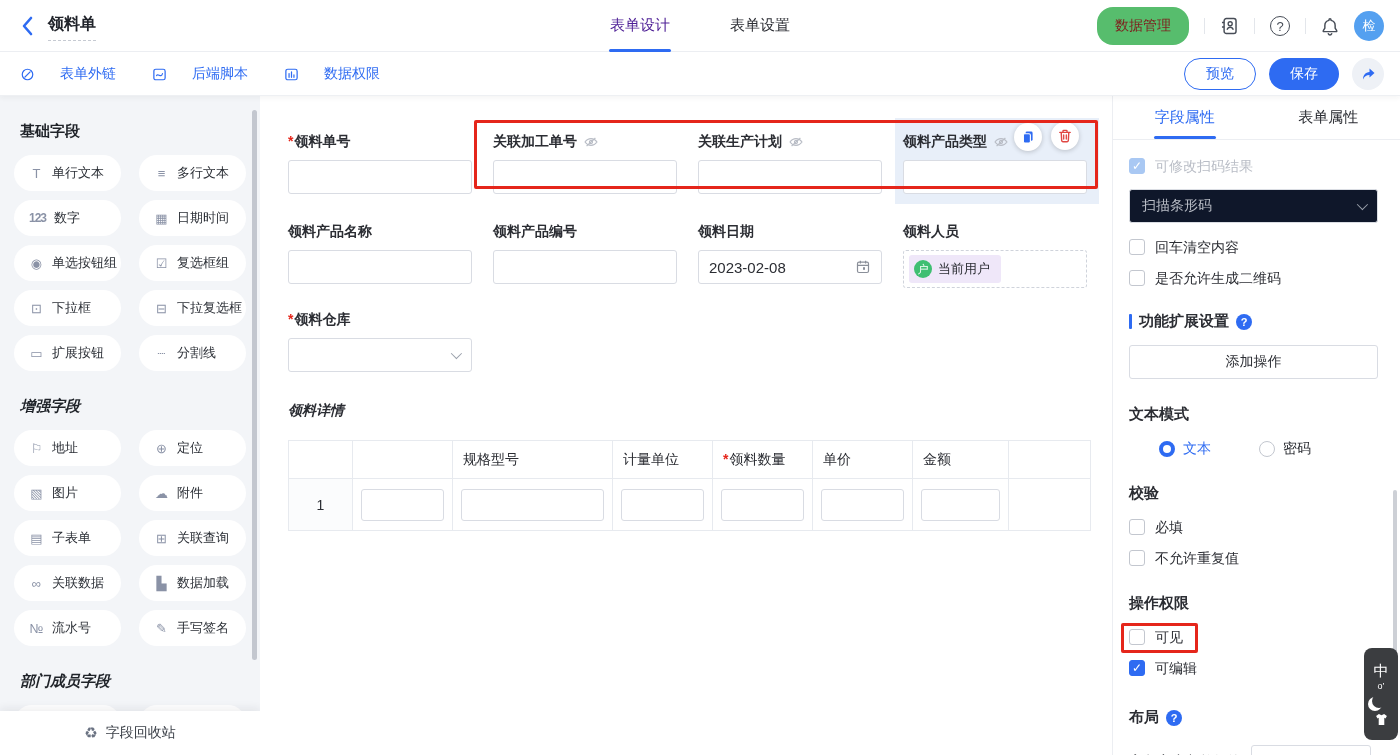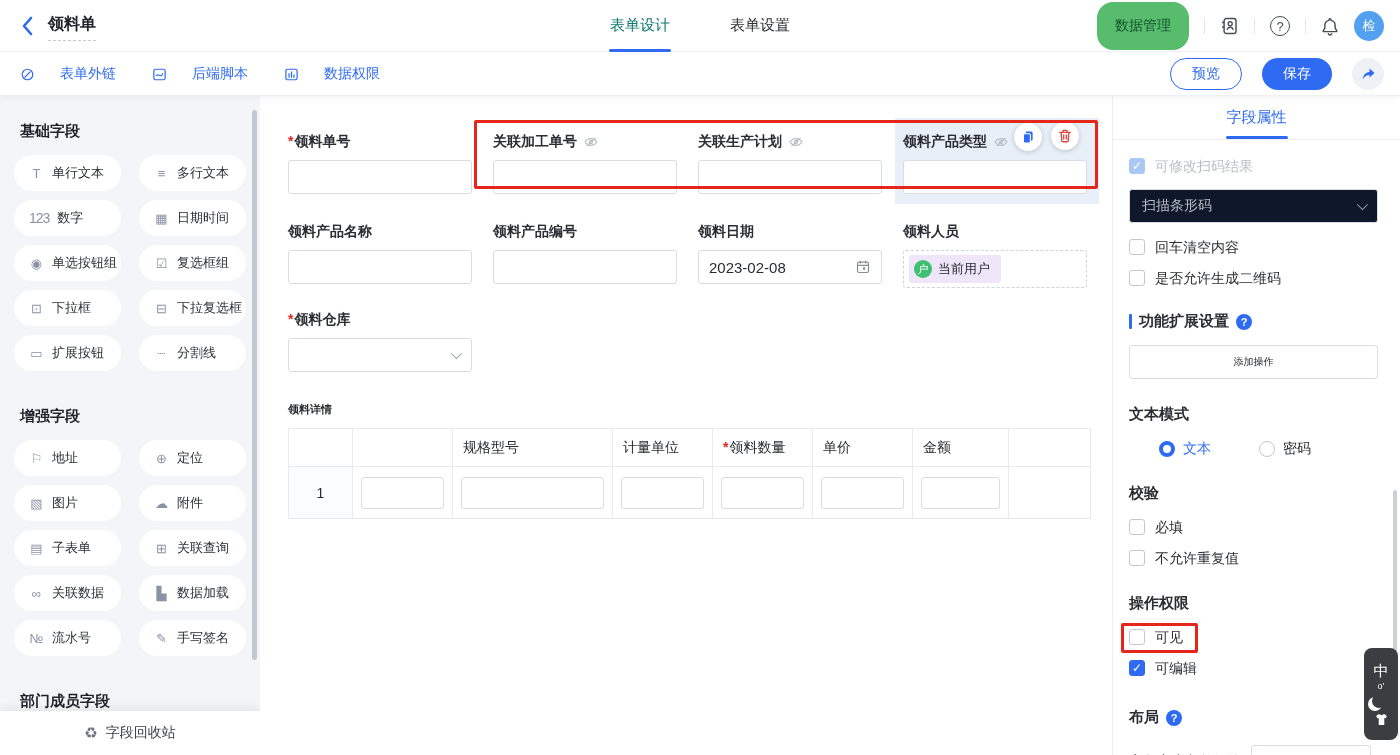--- a/index.html
+++ b/index.html
@@ -9,47 +9,47 @@
     background:#fff; color:#2b2d33; position:relative; overflow:hidden;
   }
   svg { display:block; }
 
   
   .header { position:absolute; top:0; left:0; width:1400px; height:52px; background:#fff; border-bottom:1px solid #eceef2; z-index:20; }
   .back-btn { position:absolute; left:20px; top:16px; cursor:pointer; }
   .hd-title { position:absolute; left:48px; top:14px; font-size:16px; font-weight:700; color:#20232a; padding-bottom:5px; border-bottom:1px dashed #c6cad2; cursor:text; }
   .hd-tabs { position:absolute; left:50%; transform:translateX(-50%); top:0; height:52px; display:flex; gap:60px; }
   .hd-tab { line-height:50px; font-size:15px; color:#2b2d33; cursor:pointer; position:relative; }
-  .hd-tab.active { color:#0f766e; }
+  .hd-tab.active { color:#4c1d95; }
   .hd-tab.active::after { content:""; position:absolute; bottom:0; left:50%; transform:translateX(-50%); width:62px; height:3px; border-radius:2px; background:#2e6bf2; }
   .hd-right { position:absolute; right:16px; top:0; height:52px; display:flex; align-items:center; gap:15px; }
-  .btn-green { height:48px; padding:0 18px; background:#57bd6d; border:none; border-radius:16px; color:#14532d; font-size:14px; cursor:pointer; font-family:inherit; }
+  .btn-green { height:38px; padding:0 18px; background:#57bd6d; border:none; border-radius:16px; color:#7f1d1d; font-size:14px; cursor:pointer; font-family:inherit; }
   .vdiv { width:1px; height:16px; background:#e3e6eb; }
   .hd-icon { cursor:pointer; display:flex; align-items:center; justify-content:center; }
   .help-circle { width:20px; height:20px; border:1.5px solid #474d57; border-radius:50%; color:#474d57; font-size:13px; display:flex; align-items:center; justify-content:center; }
   .avatar { width:30px; height:30px; border-radius:50%; background:#54a0f0; color:#fff; font-size:13px; display:flex; align-items:center; justify-content:center; cursor:pointer; }
 
   
   .toolbar { position:absolute; top:52px; left:0; width:1400px; height:44px; background:#fff; border-bottom:1px solid #eef0f3; box-shadow:0 2px 5px rgba(31,35,41,.05); z-index:19; }
   .tb-links { position:absolute; left:20px; top:0; height:44px; display:flex; align-items:center; gap:36px; }
   .tlink { display:flex; align-items:center; gap:25px; color:#2e6bf2; font-size:14px; cursor:pointer; }
-  .tb-right { position:absolute; right:16px; top:6px; display:flex; align-items:center; gap:20px; }
+  .tb-right { position:absolute; right:16px; top:6px; display:flex; align-items:center; gap:13px; }
   .btn-outline { height:32px; padding:0 21px; border:1px solid #2e6bf2; background:#fff; color:#2e6bf2; font-size:14px; border-radius:16px; cursor:pointer; font-family:inherit; }
   .btn-primary { height:32px; padding:0 21px; border:none; background:#2e6bf2; color:#fff; font-size:14px; border-radius:16px; cursor:pointer; font-family:inherit; }
   .btn-share { width:32px; height:32px; border-radius:50%; background:#eef1f6; display:flex; align-items:center; justify-content:center; cursor:pointer; }
 
   
   .sidebar { position:absolute; top:96px; left:0; width:260px; bottom:0; background:#f3f5f8; overflow:hidden; }
   .sb-inner { padding:20px 14px 0 14px; }
   .sb-title { font-size:15px; font-weight:700; color:#1f2329; margin:6px 0 14px 6px; }
-  .sb-title.mt { margin-top:36px; }
+  .sb-title.mt { margin-top:26px;font-style:italic; }
   .pill-grid { display:grid; grid-template-columns:1fr 1fr; gap:9px 18px; }
   .pill { height:36px; background:#fff; border-radius:18px; display:flex; align-items:center; gap:8px; padding-left:15px; font-size:13px; color:#2b2f36; cursor:grab; }
   .picon { color:#8a92a6; font-size:13px; min-width:15px; text-align:center; }
-  .picon.sm { font-size:14px; letter-spacing:-1px; }
+  .picon.sm { font-size:12px; letter-spacing:-1px;font-weight:bold; }
   .recycle-bar { position:absolute; left:0; bottom:0; width:260px; height:44px; background:#fff; box-shadow:0 -3px 8px rgba(31,35,41,.07); display:flex; align-items:center; justify-content:center; gap:8px; font-size:14px; color:#3a3f47; cursor:pointer; z-index:5; }
   .recycle-ic { color:#6a7282; font-size:15px; }
   .sb-scroll { position:absolute; right:3px; top:14px; width:5px; height:550px; border-radius:3px; background:#c3c7cf; }
 
   
   .canvas { position:absolute; top:96px; left:260px; width:852px; bottom:0; background:#fff; overflow:hidden; }
   .cv-inner { position:relative; padding:36px 0 0 28px; }
   .fgrid { display:grid; grid-template-columns:repeat(4,205px); position:relative; z-index:2; }
   .fgrid.r1 { margin-bottom:28px; }
   .fgrid.r2 { margin-bottom:22px; }
@@ -58,21 +58,21 @@
   .star { color:#e5261b; margin-right:1px; font-weight:700; }
   .finput { width:184px; height:34px; border:1px solid #d9dce3; border-radius:3px; background:#fff; font-family:inherit; font-size:14px; padding:0 10px; color:#2b2d33; outline:none; }
   .datebox { width:184px; height:34px; border:1px solid #d9dce3; border-radius:3px; background:#fff; display:flex; align-items:center; justify-content:space-between; padding:0 10px; font-size:15px; cursor:pointer; }
   .selbox { width:184px; height:34px; border:1px solid #d9dce3; border-radius:3px; background:#fff; display:flex; align-items:center; justify-content:flex-end; padding-right:12px; cursor:pointer; }
   .chev { width:8px; height:8px; border-right:1.5px solid #9aa0ab; border-bottom:1.5px solid #9aa0ab; transform:rotate(45deg) translateY(-2px); }
   .person-box { width:184px; height:38px; border:1px dashed #cfd3db; border-radius:3px; display:flex; align-items:center; padding-left:5px; background:#fff; }
   .user-tag { height:28px; background:#efe7f9; border-radius:3px; display:flex; align-items:center; gap:6px; padding:0 11px 0 5px; font-size:13px; color:#2b2d33; }
   .user-avatar { width:18px; height:18px; border-radius:50%; background:#3fbf72; color:#fff; font-size:11px; display:flex; align-items:center; justify-content:center; }
 
   .wh-row { margin-bottom:30px; position:relative; z-index:2; }
-  .sub-label { height:20px; font-size:11px; font-weight:700; margin-bottom:6px; }
+  .sub-label { height:20px; font-size:14px; font-weight:700; margin-bottom:18px;font-style:italic; }
   .subtable { border-collapse:collapse; margin-bottom:30px; position:relative; z-index:2; background:#fff; }
   .subtable th, .subtable td { border:1px solid #e7eaef; font-weight:400; font-size:14px; color:#2b2d33; text-align:left; }
   .subtable th { height:38px; padding:0 10px; white-space:nowrap; }
   .subtable td { height:52px; padding:0 8px; }
   .td-num { text-align:center !important; background:#fbfcfd; }
   .tinput { width:100%; height:32px; border:1px solid #d9dce3; border-radius:3px; background:#fff; outline:none; font-family:inherit; }
 
   
   .sel-bg { position:absolute; left:635px; top:22px; width:204px; height:86px; background:#e8eff9; z-index:1; }
   .act-btn { position:absolute; width:28px; height:28px; border-radius:50%; background:#fff; box-shadow:0 1px 5px rgba(0,0,0,.2); display:flex; align-items:center; justify-content:center; cursor:pointer; z-index:6; }
@@ -92,21 +92,21 @@
   .chk { width:16px; height:16px; border:1px solid #c3c7cf; border-radius:3px; background:#fff; flex:none; cursor:pointer; }
   .chk.checked { background:#2e6bf2; border-color:#2e6bf2; color:#fff; font-size:12px; line-height:15px; text-align:center; }
   .chk.checked::after { content:"✓"; }
   .chk.dis-checked { background:#a9c8f3; border-color:#a9c8f3; color:#fff; font-size:12px; line-height:15px; text-align:center; cursor:default; }
   .chk.dis-checked::after { content:"✓"; }
   .dis-text { color:#b9bdc6; }
   .pn-select { height:34px; border:1px solid #dadde3; border-radius:3px; display:flex; align-items:center; justify-content:space-between; padding:0 12px; font-size:14px; color:#b9bdc6; margin-bottom:16px; cursor:default; background:#0f172a; }
   .psec { display:flex; align-items:center; gap:7px; margin:24px 0 14px; font-size:15px; font-weight:700; }
   .blue-bar { width:3px; height:15px; background:#2e6bf2; border-radius:1px; }
   .q-circle { width:16px; height:16px; border-radius:50%; background:#2e6bf2; color:#fff; font-size:11px; display:flex; align-items:center; justify-content:center; cursor:pointer; }
-  .add-btn { width:100%; height:34px; border:1px solid #d9dce3; background:#fff; border-radius:3px; font-size:10px; color:#2b2d33; cursor:pointer; font-family:inherit; }
+  .add-btn { width:100%; height:34px; border:1px solid #d9dce3; background:#fff; border-radius:3px; font-size:14px; color:#2b2d33; cursor:pointer; font-family:inherit; }
   .pn-sub { font-size:15px; font-weight:700; margin:26px 0 16px; }
   .radio-row { display:flex; gap:48px; margin:0 0 4px 30px; }
   .radio-item { display:flex; align-items:center; gap:8px; font-size:14px; cursor:pointer; }
   .radio { width:16px; height:16px; border-radius:50%; border:1px solid #c3c7cf; background:#fff; flex:none; }
   .radio.on { border:4.5px solid #2e6bf2; }
   .radio-item.on-label { color:#2e6bf2; }
   .anno-visible { left:-8px; top:-6px; width:77px; height:30px; }
   .layout-row { display:flex; align-items:center; gap:10px; font-size:14px; margin-top:18px; white-space:nowrap; }
   .layout-sel { width:120px; height:34px; border:1px solid #d9dce3; border-radius:3px; display:flex; align-items:center; justify-content:space-between; padding:0 12px; font-size:14px; cursor:pointer; }
   .pn-scroll { position:absolute; right:3px; top:394px; width:4px; height:175px; border-radius:2px; background:#cdd0d6; }
@@ -455,20 +455,21 @@
         </tr>
       </tbody>
     </table>
 
   </div>
 </div>
 
 <div class="panel">
   <div class="pn-tabs">
     <div class="pn-tab active">字段属性</div>
+    <div class="pn-tab">表单属性</div>
   </div>
   <div class="pn-body">
 
     <div class="chk-row">
       <span class="chk dis-checked"></span>
       <span class="dis-text">可修改扫码结果</span>
     </div>
 
     <div class="pn-select">
       <span>扫描条形码</span>

